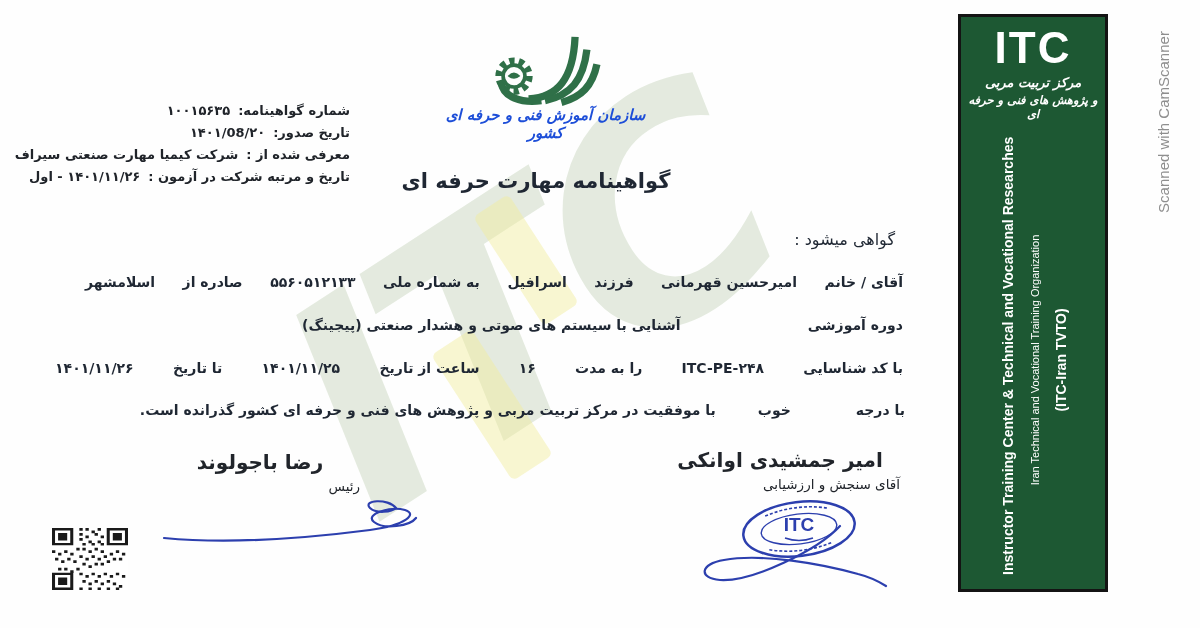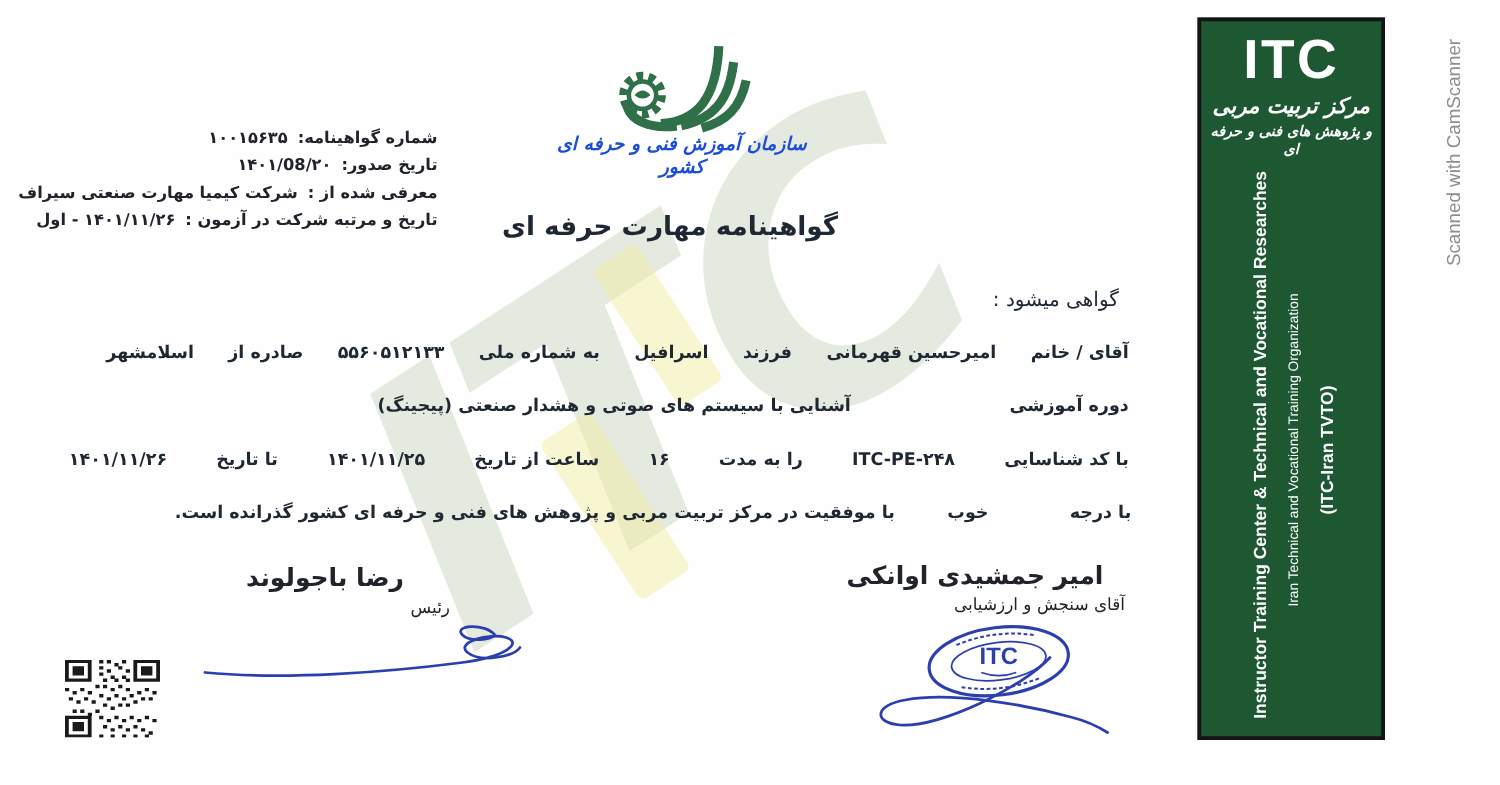--- a/index.html
+++ b/index.html
@@ -38,21 +38,21 @@
   .signame{position:absolute;z-index:1;text-align:center;direction:rtl;font-weight:bold;
     font-size:20px;color:#20242a;}
   .sigrole{position:absolute;z-index:1;direction:rtl;font-weight:normal;
     font-size:13.5px;color:#20242a;}
   .svgabs{position:absolute;z-index:2;}
   
   .band{position:absolute;left:958px;top:14px;width:150px;height:578px;z-index:3;
     background:#1d5833;border:3px solid #141414;box-sizing:border-box;text-align:center;}
   .band .itc{margin-top:8px;font-family:"Liberation Sans",sans-serif;font-weight:bold;
     font-size:44px;line-height:46px;letter-spacing:2px;color:#ffffff;}
-  .band .sub1{margin-top:4px;font-size:17px;font-weight:bold;font-style:italic;color:#ffffff;direction:rtl;}
+  .band .sub1{margin-top:4px;font-size:13px;font-weight:bold;font-style:italic;color:#ffffff;direction:rtl;}
   .band .sub2{margin-top:3px;font-size:11.5px;font-weight:bold;font-style:italic;color:#ffffff;direction:rtl;}
   .vwrap{position:absolute;left:819px;top:310px;width:430px;height:100px;z-index:4;
     transform:rotate(-90deg);display:flex;flex-direction:column;justify-content:center;
     text-align:center;color:#ffffff;font-family:"Liberation Sans",sans-serif;}
   .vwrap .v1{font-size:14px;font-weight:bold;white-space:nowrap;margin-bottom:13px;}
   .vwrap .v2{font-size:11px;white-space:nowrap;margin-bottom:12px;}
   .vwrap .v3{font-size:14px;font-weight:bold;white-space:nowrap;}
   
   .camscan{position:absolute;left:1054px;top:110px;width:226px;height:24px;z-index:1;
     transform:rotate(-90deg);font-family:"Liberation Sans",sans-serif;

